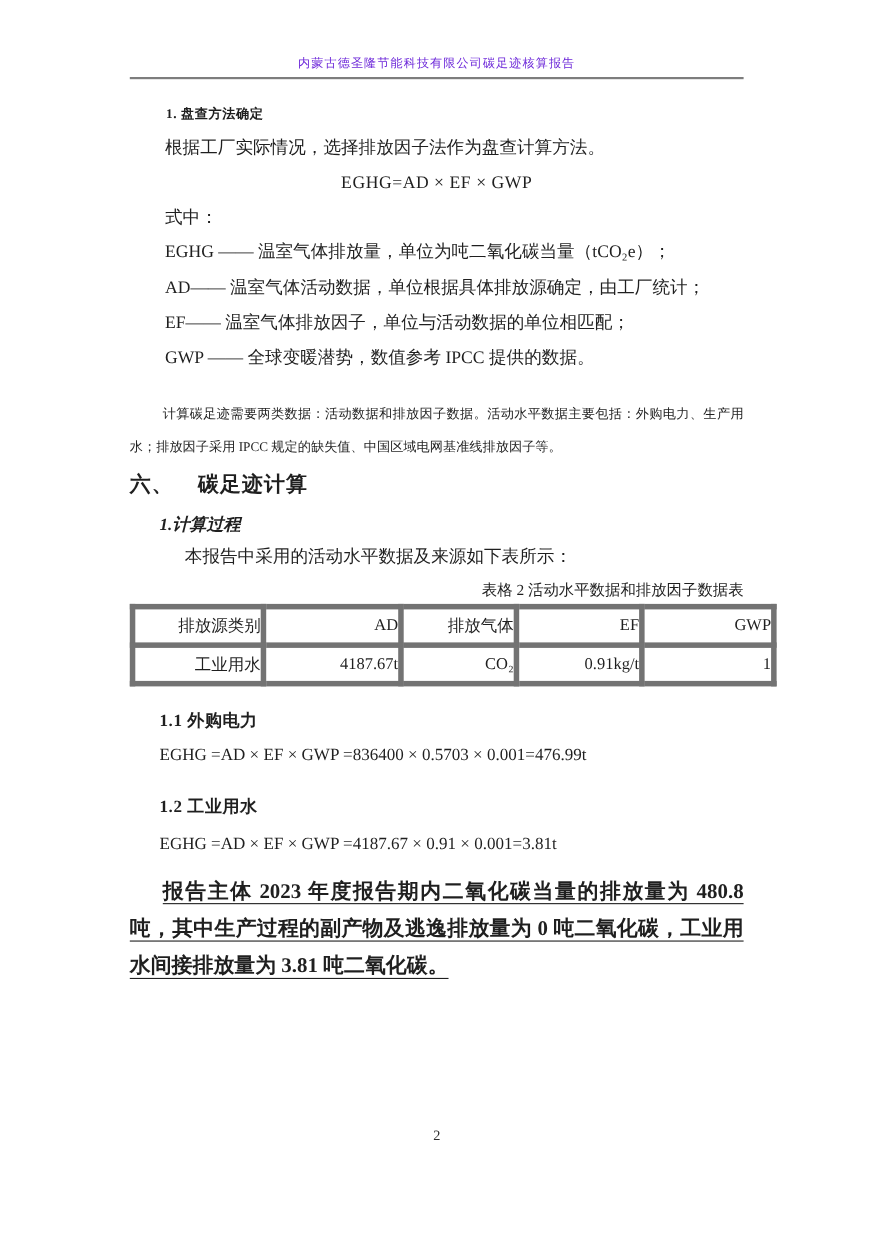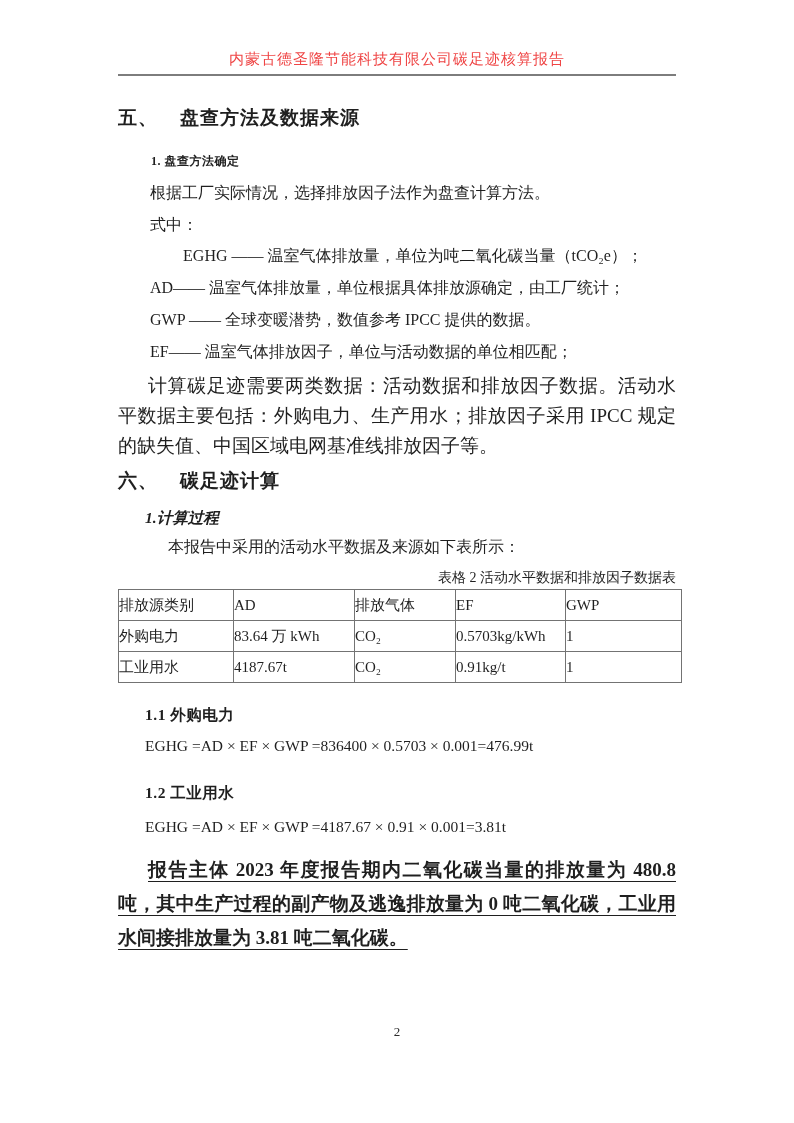--- a/index.html
+++ b/index.html
@@ -10,23 +10,23 @@
     position: relative;
     overflow: hidden;
     font-family: "Liberation Serif", "DejaVu Serif", serif;
     color: #1f1f1f;
   }
   .page-header {
     margin: 0 118px;
     padding-top: 50px;
     padding-bottom: 5px;
     text-align: center;
-    font-size: 15px;
+    font-size: 11px;
     letter-spacing: 1px;
-    color: #ef4444;
+    color: #6d28d9;
     border-bottom: 2px solid #7d7d7d;
   }
   .content { padding: 0 118px; }
 
   .h1 {
     font-size: 19px;
     font-weight: 700;
     line-height: 25px;
     letter-spacing: 1px;
     margin: 29px 0 0 0;
@@ -50,34 +50,34 @@
     letter-spacing: 0.5px;
   }
 
   .line {
     font-size: 16px;
     line-height: 20px;
     margin: 12px 0 0 0;
     text-indent: 32px;
   }
   .line.def { margin-top: 12px; }
-  .line.def-first { margin-top: 11px; text-align: center; }
+  .line.def-first { margin-top: 11px; }
 
   .formula-centered {
     font-size: 16px;
     line-height: 20px;
     text-align: center;
     margin: 12px 0 0 0;
     letter-spacing: 0.5px;
   }
 
   .para {
-    font-size: 19px;
+    font-size: 12px;
     line-height: 30px;
-    margin: 9px 0 0 0;
+    margin: 25px 0 0 0;
     text-indent: 30px;
     text-align: justify;
   }
 
   .h1.six { margin-top: 7px; }
 
   .proc-heading {
     font-size: 15.5px;
     font-weight: 700;
     line-height: 19px;
@@ -97,22 +97,22 @@
     margin: 6px 0 0 0;
   }
   table.data-table {
     border-collapse: collapse;
     margin-top: 2px;
     width: 558px;
     table-layout: fixed;
     font-size: 15px;
   }
   table.data-table td, table.data-table th {
-    border: 1px solid #737373;
-    text-align: left;
+    border: 5px solid #737373;
+    text-align: right;
     vertical-align: middle;
     height: 30px;
     padding: 0;
     font-weight: 400;
   }
   .col1 { width: 114px; }
   .col2 { width: 120px; }
   .col3 { width: 100px; }
   .col4 { width: 109px; }
   .col5 { width: 115px; }
@@ -148,35 +148,33 @@
     color: #2b2b2b;
   }
 </style>
 </head>
 <body>
 
 <div class="page-header">内蒙古德圣隆节能科技有限公司碳足迹核算报告</div>
 
 <div class="content">
 
-  <div class="h1">
-    <span class="h1-num">五、</span><span>盘查方法及数据来源</span>
-  </div>
 
   <div class="h2">1. 盘查方法确定</div>
 
   <div class="line">根据工厂实际情况，选择排放因子法作为盘查计算方法。</div>
 
+  <div class="formula-centered">EGHG=AD × EF × GWP</div>
 
   <div class="line">式中：</div>
 
   <div class="line def def-first">EGHG —— 温室气体排放量，单位为吨二氧化碳当量（tCO₂e）；</div>
-  <div class="line def">AD—— 温室气体排放量，单位根据具体排放源确定，由工厂统计；</div>
+  <div class="line def">AD—— 温室气体活动数据，单位根据具体排放源确定，由工厂统计；</div>
+  <div class="line def">EF—— 温室气体排放因子，单位与活动数据的单位相匹配；</div>
   <div class="line def">GWP —— 全球变暖潜势，数值参考 IPCC 提供的数据。</div>
-  <div class="line def">EF—— 温室气体排放因子，单位与活动数据的单位相匹配；</div>
 
 
   <div class="para">计算碳足迹需要两类数据：活动数据和排放因子数据。活动水平数据主要包括：外购电力、生产用水；排放因子采用 IPCC 规定的缺失值、中国区域电网基准线排放因子等。</div>
 
   <div class="h1 six">
     <span class="h1-num">六、</span><span>碳足迹计算</span>
   </div>
 
   <div class="proc-heading">1.计算过程</div>
 
@@ -187,27 +185,20 @@
   <table class="data-table">
     <tbody>
         <tr>
       <th class="col1">排放源类别</th>
       <th class="col2">AD</th>
       <th class="col3">排放气体</th>
       <th class="col4">EF</th>
       <th class="col5">GWP</th>
     </tr>
     <tr>
-      <td>外购电力</td>
-      <td>83.64 万 kWh</td>
-      <td>CO₂</td>
-      <td>0.5703kg/kWh</td>
-      <td>1</td>
-    </tr>
-    <tr>
       <td>工业用水</td>
       <td>4187.67t</td>
       <td>CO₂</td>
       <td>0.91kg/t</td>
       <td>1</td>
     </tr>
   </tbody>
     </table>
 
   <div class="h3">1.1 外购电力</div>

